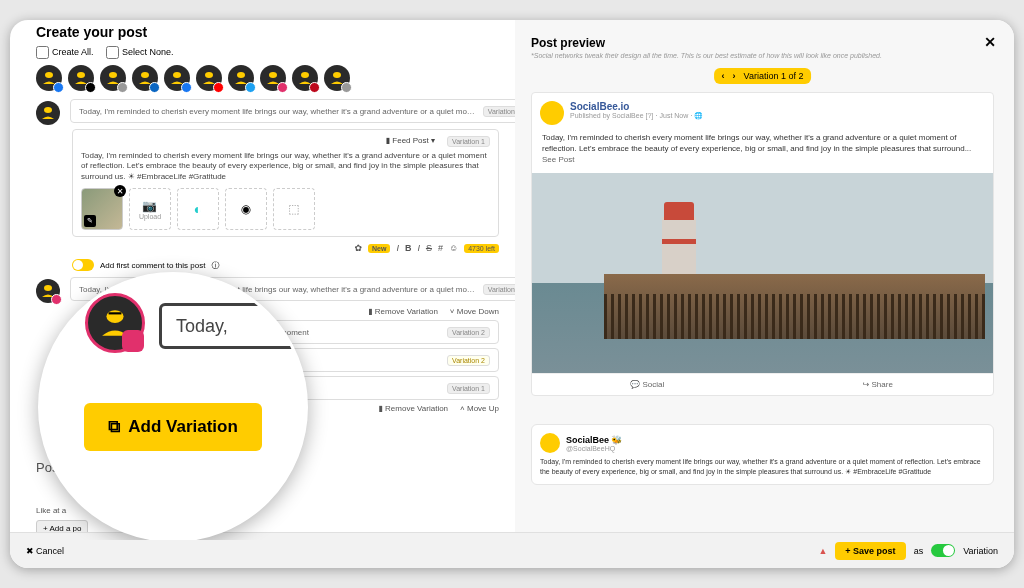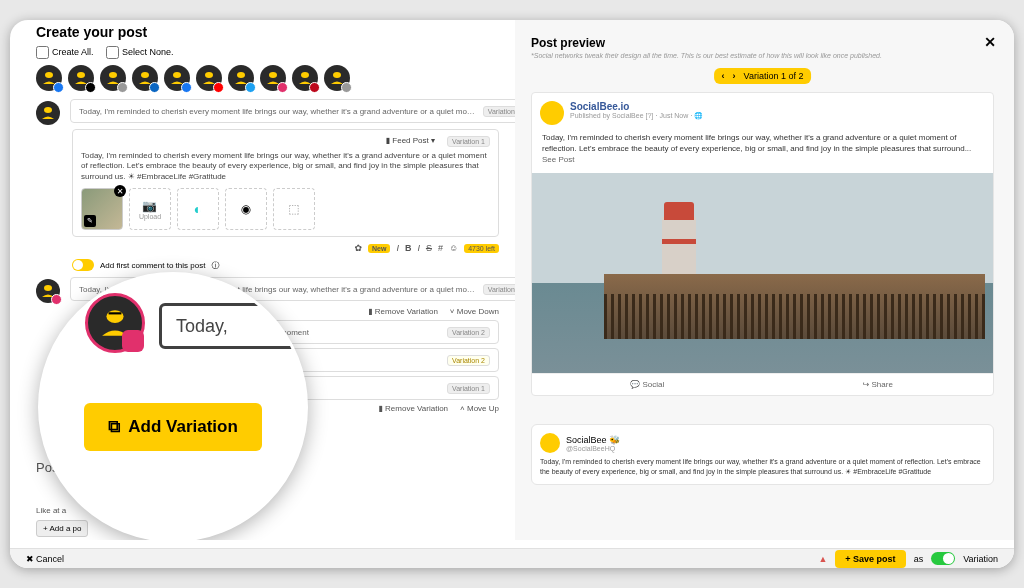--- a/index.html
+++ b/index.html
@@ -34,21 +34,21 @@
 .media-box .pen{position:absolute;bottom:2px;left:2px;width:12px;height:12px;background:#000;color:#fff;font-size:7px;display:flex;align-items:center;justify-content:center;border-radius:2px}
 .media-box.c{color:#5dd}.media-box.d{color:#000}
 .toolbar{display:flex;justify-content:flex-end;align-items:center;gap:6px;font-size:9px;margin-top:4px;color:#555}
 .toolbar .new{background:#fc0;padding:1px 4px;border-radius:3px;font-size:7px;font-weight:700}
 .toolbar .cnt{background:#fc0;padding:1px 4px;border-radius:3px;font-size:7px}
 .toggle-row{display:flex;align-items:center;gap:6px;font-size:8px;margin:6px 0}
 .tgl{width:22px;height:12px;background:#fc0;border-radius:10px;position:relative}
 .tgl:after{content:'';position:absolute;left:1px;top:1px;width:10px;height:10px;background:#fff;border-radius:50%}
 .var-actions{display:flex;justify-content:flex-end;gap:12px;font-size:8px;color:#555;margin:2px 0 4px 36px}
 .var-actions span{cursor:pointer}
-.footer{position:absolute;bottom:0;left:0;right:0;height:20px;background:#f2f2f2;display:flex;align-items:center;justify-content:space-between;padding:0 16px;font-size:9px;border-top:1px solid #e0e0e0}
+.footer{position:absolute;bottom:0;left:0;right:0;height:36px;background:#f2f2f2;display:flex;align-items:center;justify-content:space-between;padding:0 16px;font-size:9px;border-top:1px solid #e0e0e0}
 .footer-right{display:flex;align-items:center;gap:8px}
 .save-btn{background:#fc0;border:none;padding:4px 10px;border-radius:4px;font-size:9px;cursor:pointer;font-weight:600}
 .warn{color:#d9534f}
 .tgl-on{width:24px;height:13px;background:#27c93f;border-radius:10px;position:relative}
 .tgl-on:after{content:'';position:absolute;right:1px;top:1px;width:11px;height:11px;background:#fff;border-radius:50%}
 .preview-head{font-size:12px;font-weight:700;margin-bottom:2px}
 .preview-sub{font-size:7px;color:#999;font-style:italic;margin-bottom:6px}
 .nav-pill{background:#fc0;border-radius:6px;display:inline-flex;align-items:center;padding:3px 8px;gap:8px;font-size:9px;margin:0 auto 8px;position:relative;left:50%;transform:translateX(-50%)}
 .nav-pill .arr{cursor:pointer;font-weight:700}
 .card{background:#fff;border:1px solid #e5e5e5;border-radius:4px;margin-bottom:28px;overflow:hidden}
@@ -63,21 +63,21 @@
 .pier{position:absolute;bottom:34px;left:72px;right:8px;height:65px;background:linear-gradient(to bottom,#8a6a4a 0%,#5a4a3a 100%)}
 .pier:before{content:'';position:absolute;bottom:0;left:0;right:0;height:45px;background:repeating-linear-gradient(90deg,#3a2a1a 0,#3a2a1a 3px,transparent 3px,transparent 7px)}
 .tower{position:absolute;bottom:94px;left:130px;width:34px;height:62px;background:#d8d0c8}
 .tower:before{content:'';position:absolute;top:-15px;left:2px;right:2px;height:18px;background:#c84a3a;border-radius:3px 3px 0 0}
 .tower:after{content:'';position:absolute;top:22px;left:0;right:0;height:5px;background:#c84a3a}
 .card-actions{display:flex;border-top:1px solid #eee;font-size:8px;color:#666}
 .card-actions div{flex:1;text-align:center;padding:6px;cursor:pointer}
 .card2{background:#fff;border:1px solid #e5e5e5;border-radius:6px;padding:8px}
 .card2 .h{display:flex;gap:6px;align-items:center;margin-bottom:4px}
 .card2 .av{width:20px;height:20px;border-radius:50%;background:#fc0;flex-shrink:0}
-.card2 .n{font-size:9px;font-weight:400}
+.card2 .n{font-size:9px;font-weight:700}
 .card2 .s{font-size:7px;color:#999}
 .card2 .b{font-size:7px;line-height:1.35;color:#333}
 .magnify{position:absolute;left:28px;top:252px;width:270px;height:270px;border-radius:50%;background:#fff;box-shadow:0 4px 20px rgba(0,0,0,.3);border:3px solid #fff;overflow:hidden;display:flex;flex-direction:column;align-items:center;justify-content:center;z-index:50}
 .magnify .big-av{width:60px;height:60px;border-radius:50%;background:#2a2a2a;position:absolute;top:18px;left:44px;border:3px solid #e1306c;display:flex;align-items:center;justify-content:center}
 .magnify .big-av .bd{position:absolute;bottom:-2px;right:-2px;width:22px;height:22px;background:#e1306c;border-radius:6px}
 .magnify .big-pill{position:absolute;top:28px;left:118px;width:180px;height:46px;border:3px solid #404040;border-radius:6px;display:flex;align-items:center;padding:0 14px;font-size:18px;color:#444;background:#fff}
 .magnify .add-var{background:#fc0;padding:14px 24px;border-radius:6px;font-size:17px;font-weight:600;display:flex;align-items:center;gap:8px;margin-top:40px;cursor:pointer}
 .magnify .wtp{position:absolute;bottom:36px;left:40px;font-size:24px;font-weight:700}
 .hidden-under{position:absolute;left:26px;top:440px;font-size:13px;color:#555}
 .addpost{position:absolute;left:26px;top:500px;background:#eee;border:1px solid #ccc;padding:3px 6px;font-size:8px;border-radius:3px}

